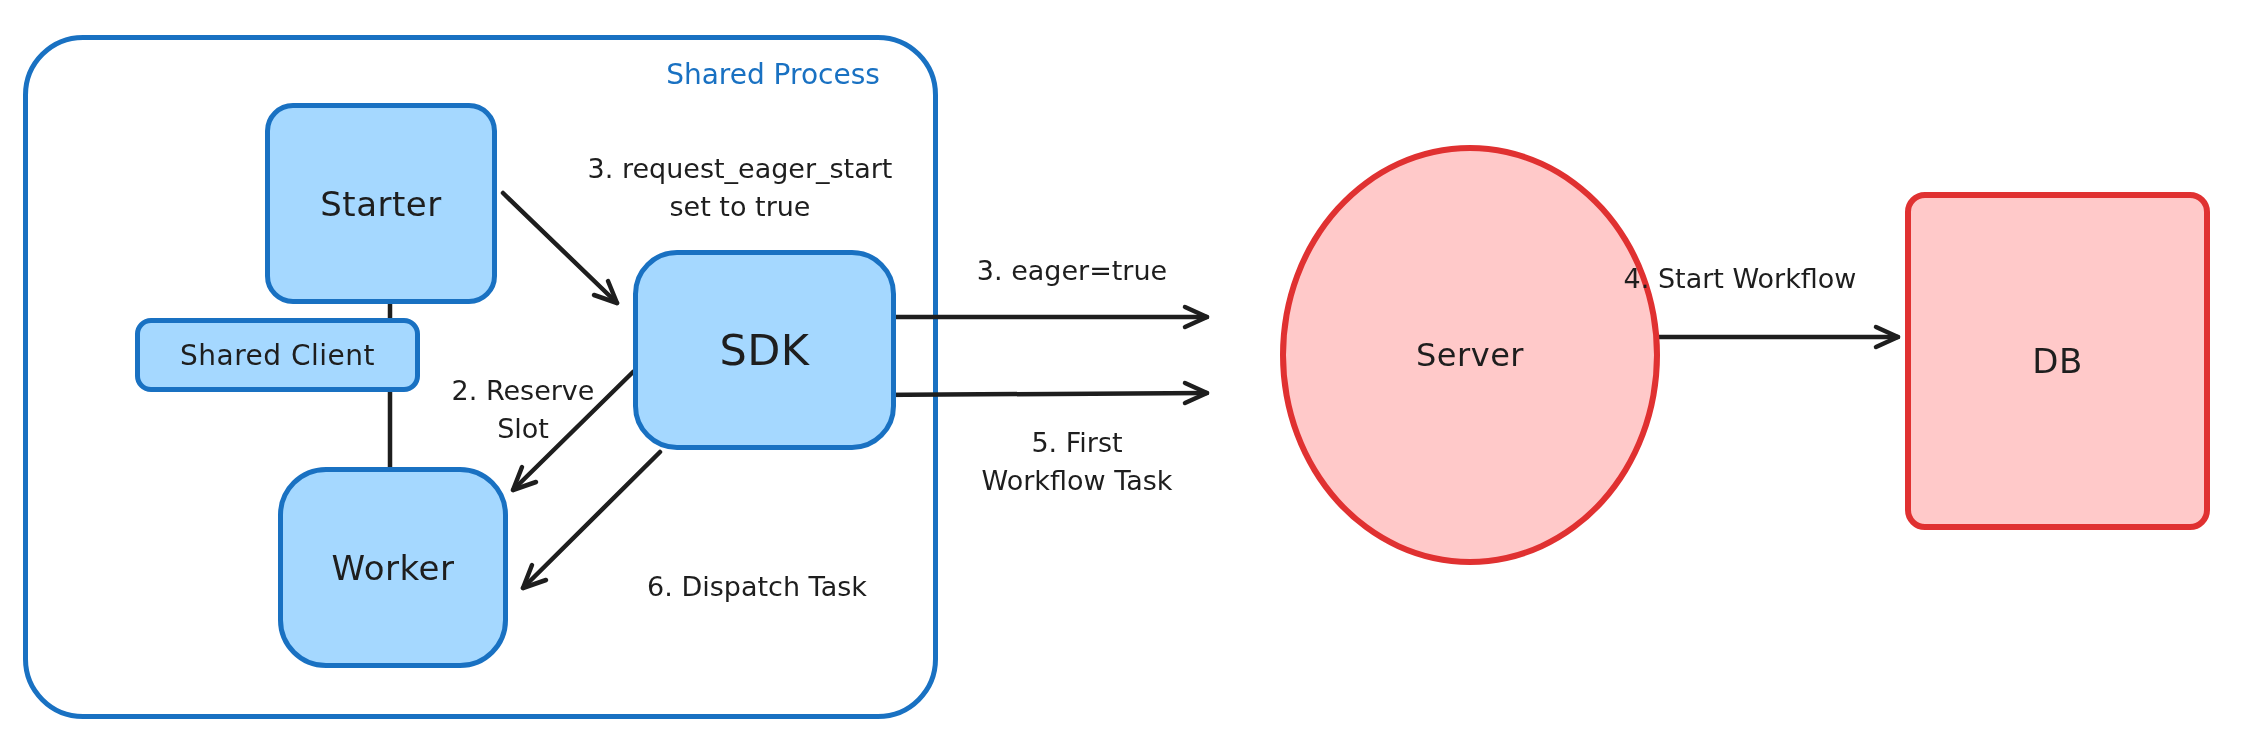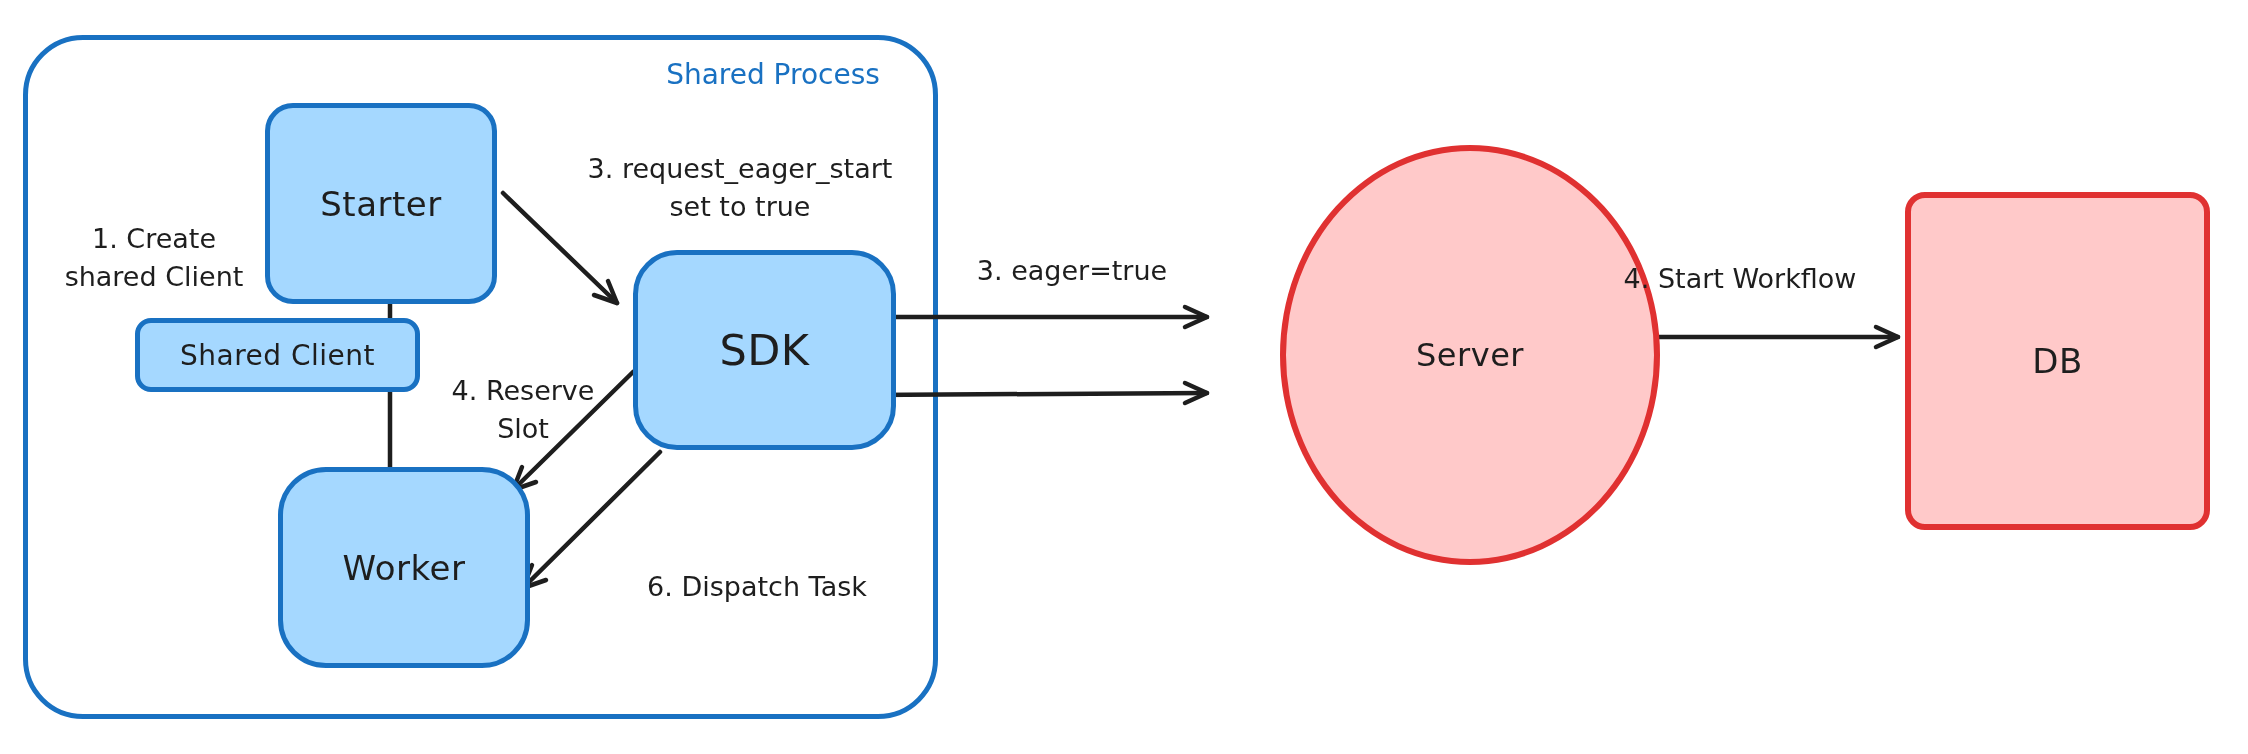--- a/index.html
+++ b/index.html
@@ -36,21 +36,21 @@
     left: 23px; top: 35px;
     width: 915px; height: 684px;
     box-sizing: border-box;
     border: 5px solid #1971c2;
     border-radius: 60px;
     background: #ffffff;
   }
 
   #starter       { left: 265px;  top: 62px;  width: 232px; height: 201px; border-radius: 28px; font-size: 34px; margin-top: 41px; }
   #shared-client { left: 135px;  top: 318px; width: 285px; height: 74px;  border-radius: 16px; font-size: 28px; }
-  #worker        { left: 278px;  top: 467px; width: 252px; height: 201px; border-radius: 48px; font-size: 34px; }
+  #worker        { left: 278px;  top: 467px; width: 230px; height: 201px; border-radius: 48px; font-size: 34px; }
   #sdk           { left: 633px;  top: 250px; width: 263px; height: 200px; border-radius: 44px; font-size: 43px; }
   #server        { left: 1280px; top: 145px; width: 380px; height: 420px; border-radius: 50%;  font-size: 32px; }
   #db            { left: 1905px; top: 192px; width: 305px; height: 338px; border-radius: 20px; font-size: 34px; }
 
   .anno {
     position: absolute;
     transform: translate(-50%, -50%);
     text-align: center;
     font-size: 27px;
     line-height: 1.4;
@@ -113,37 +113,37 @@
   </div>
   <div id="server" class="node red-node">
     <span>Server</span>
   </div>
   <div id="db" class="node red-node">
     <span>DB</span>
   </div>
 
   <div id="lbl-shared-process" class="anno">Shared Process</div>
 
-  <div id="lbl-create" class="anno">
-    <div>1. Create</div>
-    <div>shared Client</div>
-  </div>
 
   <div id="lbl-request" class="anno">
     <div>3. request_eager_start</div>
     <div>set to true</div>
   </div>
 
   <div id="lbl-reserve" class="anno">
-    <div>4. Reserve</div>
+    <div>2. Reserve</div>
     <div>Slot</div>
   </div>
 
   <div id="lbl-dispatch" class="anno">6. Dispatch Task</div>
 
   <div id="lbl-eager" class="anno">3. eager=true</div>
 
+  <div id="lbl-first" class="anno">
+    <div>5. First</div>
+    <div>Workflow Task</div>
+  </div>
 
   <div id="lbl-startwf" class="anno">
     <div>4. Start Workflow</div>
   </div>
 
 </div>
 
 </body></html>

